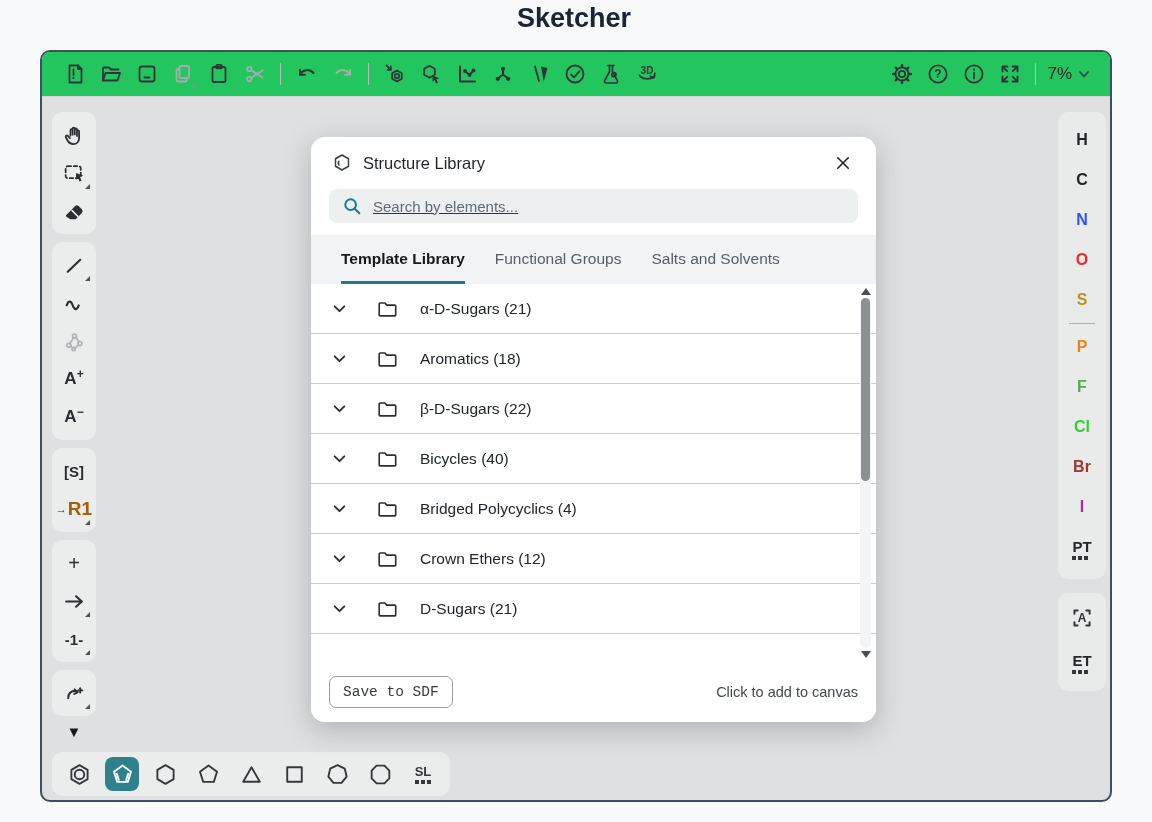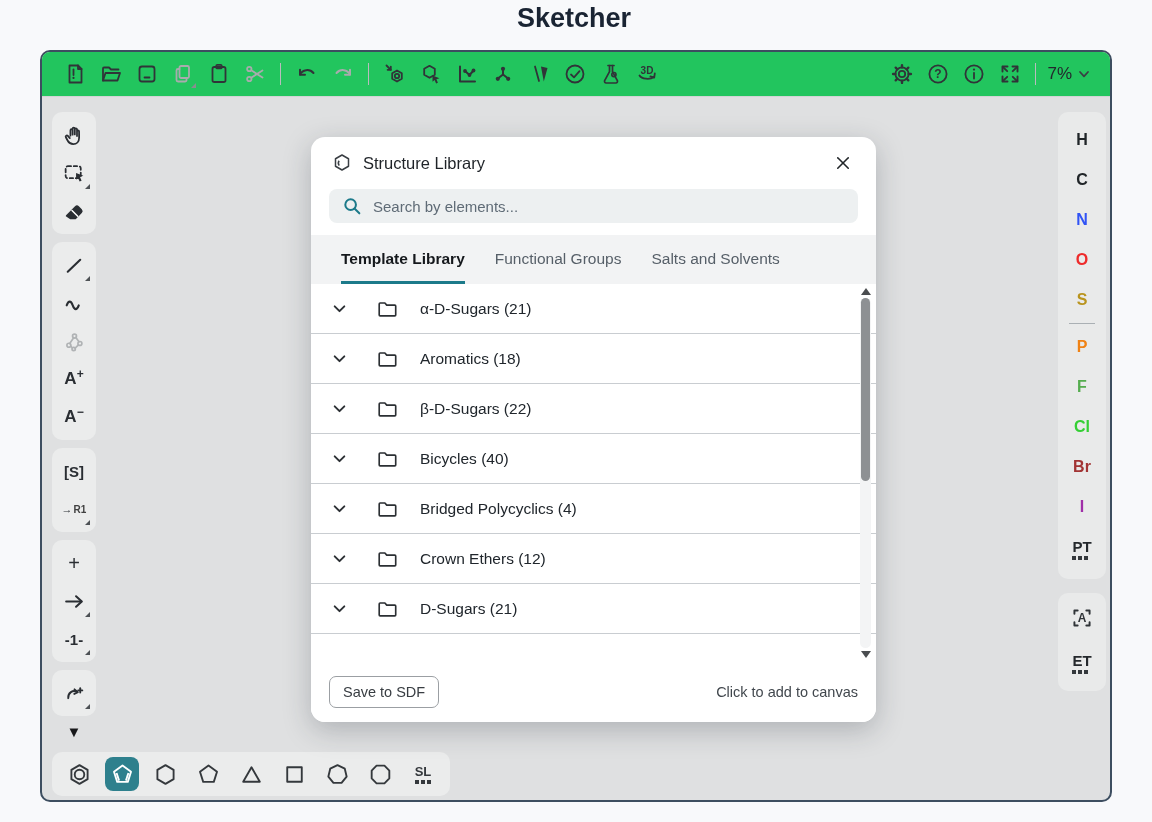--- a/index.html
+++ b/index.html
@@ -35,21 +35,21 @@
   .tool-col { position:absolute; left:10px; top:60px; width:44px; display:flex;
     flex-direction:column; align-items:center; gap:8px; }
   .tool-group { width:44px; background:#ebecec; border-radius:10px; padding:4px 0;
     display:flex; flex-direction:column; align-items:center; }
   .tool-btn { width:38px; height:38px; display:flex; align-items:center; justify-content:center;
     position:relative; cursor:pointer; }
   .ttool { font-weight:600; font-size:15px; color:#2a2e33; line-height:1; }
   .bigA { font-size:17px; font-weight:600; color:#2a2e33; }
   sup.sgn { font-size:12px; font-weight:700; color:#2a2e33; position:relative; top:-5px; left:0px; }
   .r1-arrow { font-size:11px; font-weight:700; color:#2a2e33; margin-right:1px; }
-  .r1-lbl { font-size:10px; font-weight:700; color:#404040; }
+  .r1-lbl { font-size:19px; font-weight:700; color:#a16207; }
   .plus-lbl { font-size:20px; font-weight:500; color:#2a2e33; line-height:1; }
   .more-tri { font-size:15px; color:#17181a; text-align:center; cursor:pointer; line-height:1; }
 
   
   .ring-bar { position:absolute; left:10px; top:700px; height:44px; background:#ebecec;
     border-radius:10px; display:flex; align-items:center; gap:9px; padding:0 10px; }
   .ring-btn { width:34px; height:34px; border-radius:8px; display:flex; flex-direction:column;
     align-items:center; justify-content:center; cursor:pointer; }
   .ring-btn.selected { background:var(--ring-selected,#2e808d); }
   .sl-lbl { font-size:13px; font-weight:bold; color:#34383c; line-height:1; }
@@ -72,21 +72,21 @@
   
   .modal { position:absolute; left:257px; top:85px; width:565px; height:585px; background:#fff;
     border-radius:14px; box-shadow:0 8px 28px rgba(30,40,50,.25); z-index:5; overflow:hidden;margin-left:12px; }
   .modal-header { height:52px; display:flex; align-items:center; padding:0 20px; gap:10px; }
   .modal-title { font-size:16.5px; color:#1f2328; }
   .close-btn { margin-left:auto; width:26px; height:26px; display:flex; align-items:center;
     justify-content:center; cursor:pointer; }
   .search-wrap { margin:0 18px 12px 18px; height:34px; background:#edf0f1; border-radius:8px;
     display:flex; align-items:center; padding:0 12px; gap:10px; }
   .search-wrap input { border:none; outline:none; background:transparent; flex:1;
-    font-size:15px; color:#30363c; font-family:"Liberation Sans",sans-serif; }
+    font-size:15px; color:#30363c; font-family:"Liberation Sans",sans-serif;text-decoration:underline; }
   .search-wrap input::placeholder { color:#5f6b76; }
 
   .tabs { height:49px; background:#f2f3f4; display:flex; align-items:stretch; padding-left:30px; gap:30px; }
   .tab { font-size:15.5px; color:#565f68; display:flex; align-items:center; cursor:pointer;
     border-bottom:3px solid transparent; padding-top:2px; }
   .tab.active { color:#15181c; font-weight:bold; border-bottom-color:var(--accent,#1c7a8a); }
 
   .lib-list { position:relative; height:378px; overflow:hidden; background:#fff; }
   .lib-row { height:50px; display:flex; align-items:center; padding-left:18px; gap:10px;
     border-bottom:1px solid #c9cdd1; cursor:pointer; }
@@ -101,21 +101,21 @@
   .sb-up { width:0; height:0; border-left:5px solid transparent; border-right:5px solid transparent;
     border-bottom:7px solid #4a4d50; margin-top:2px; cursor:pointer; }
   .sb-down { position:absolute; bottom:2px; width:0; height:0; border-left:5px solid transparent;
     border-right:5px solid transparent; border-top:7px solid #4a4d50; cursor:pointer; }
   .sb-thumb { position:absolute; top:12px; left:2px; width:9px; height:183px;
     background:#8d9093; border-radius:5px; cursor:pointer; }
 
   .modal-footer { position:absolute; left:0; right:0; bottom:0; height:60px; background:#fff;
     display:flex; align-items:center; justify-content:space-between; padding:0 18px; }
   .save-btn { background:#fff; border:1.3px solid #9b9fa3; border-radius:7px; padding:7px 13px;
-    font-size:14.5px; color:#383d42; cursor:pointer; font-family:Liberation Sans, sans-serif; }
+    font-size:14.5px; color:#383d42; cursor:pointer; font-family:Liberation Mono, monospace; }
   .footer-hint { font-size:14.5px; color:#41474d; }
 </style>
 </head>
 <body>
 
 <div class="stage">
 
   <div class="page-title">Sketcher</div>
 
   <div class="app">

